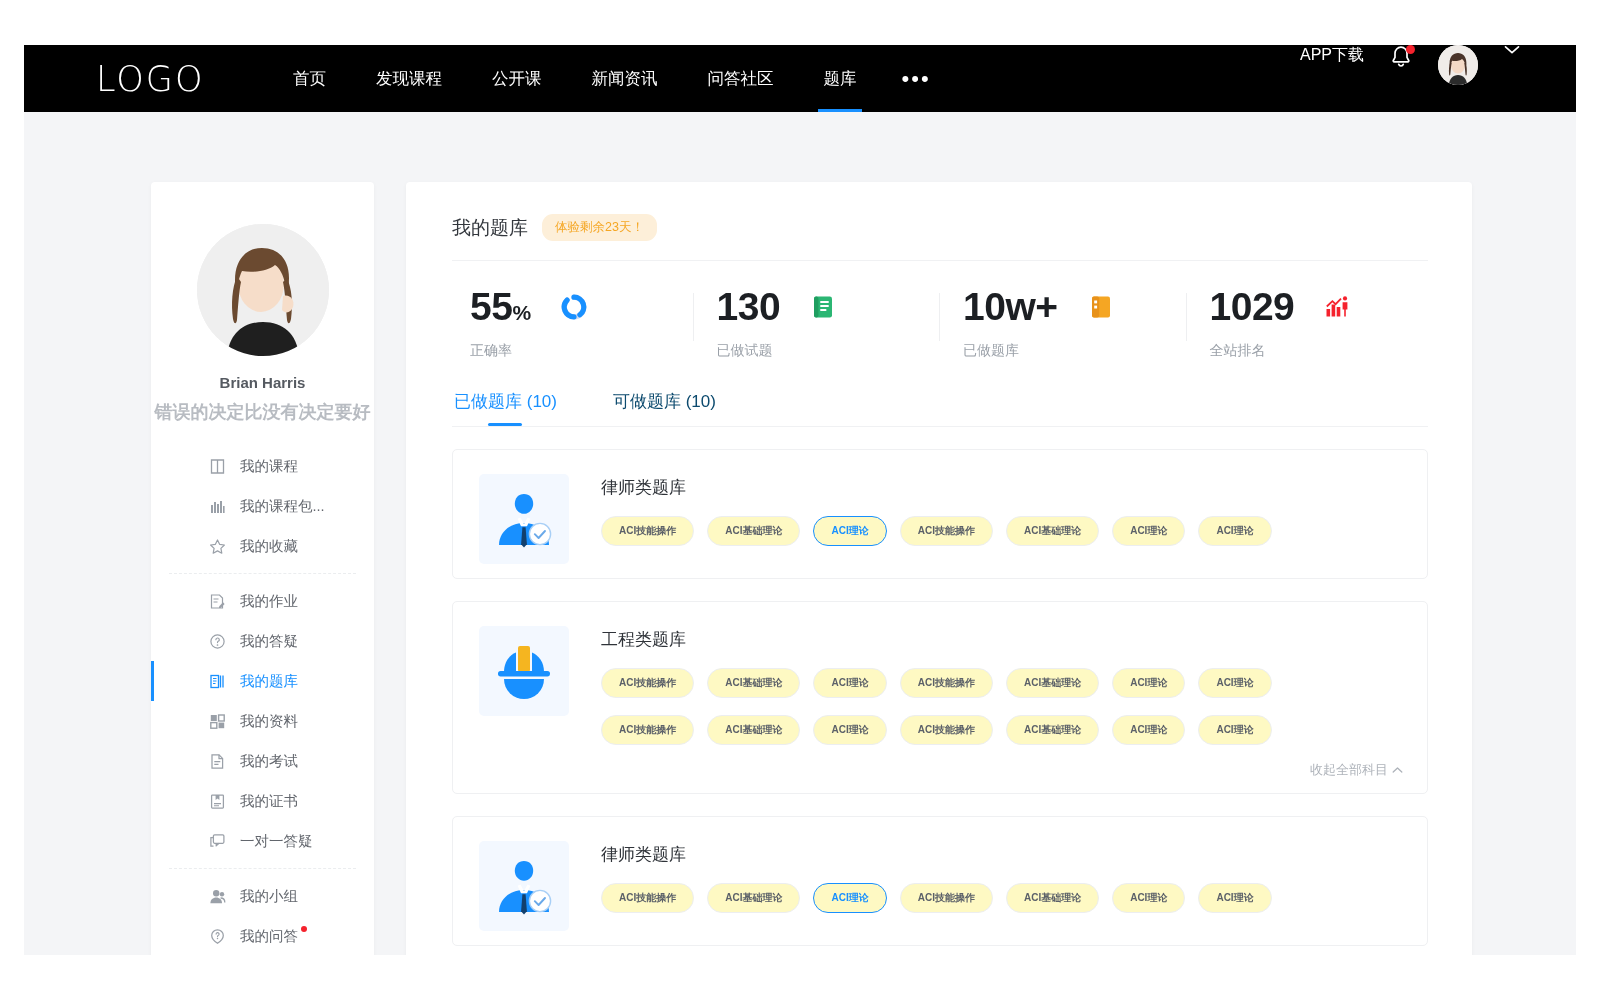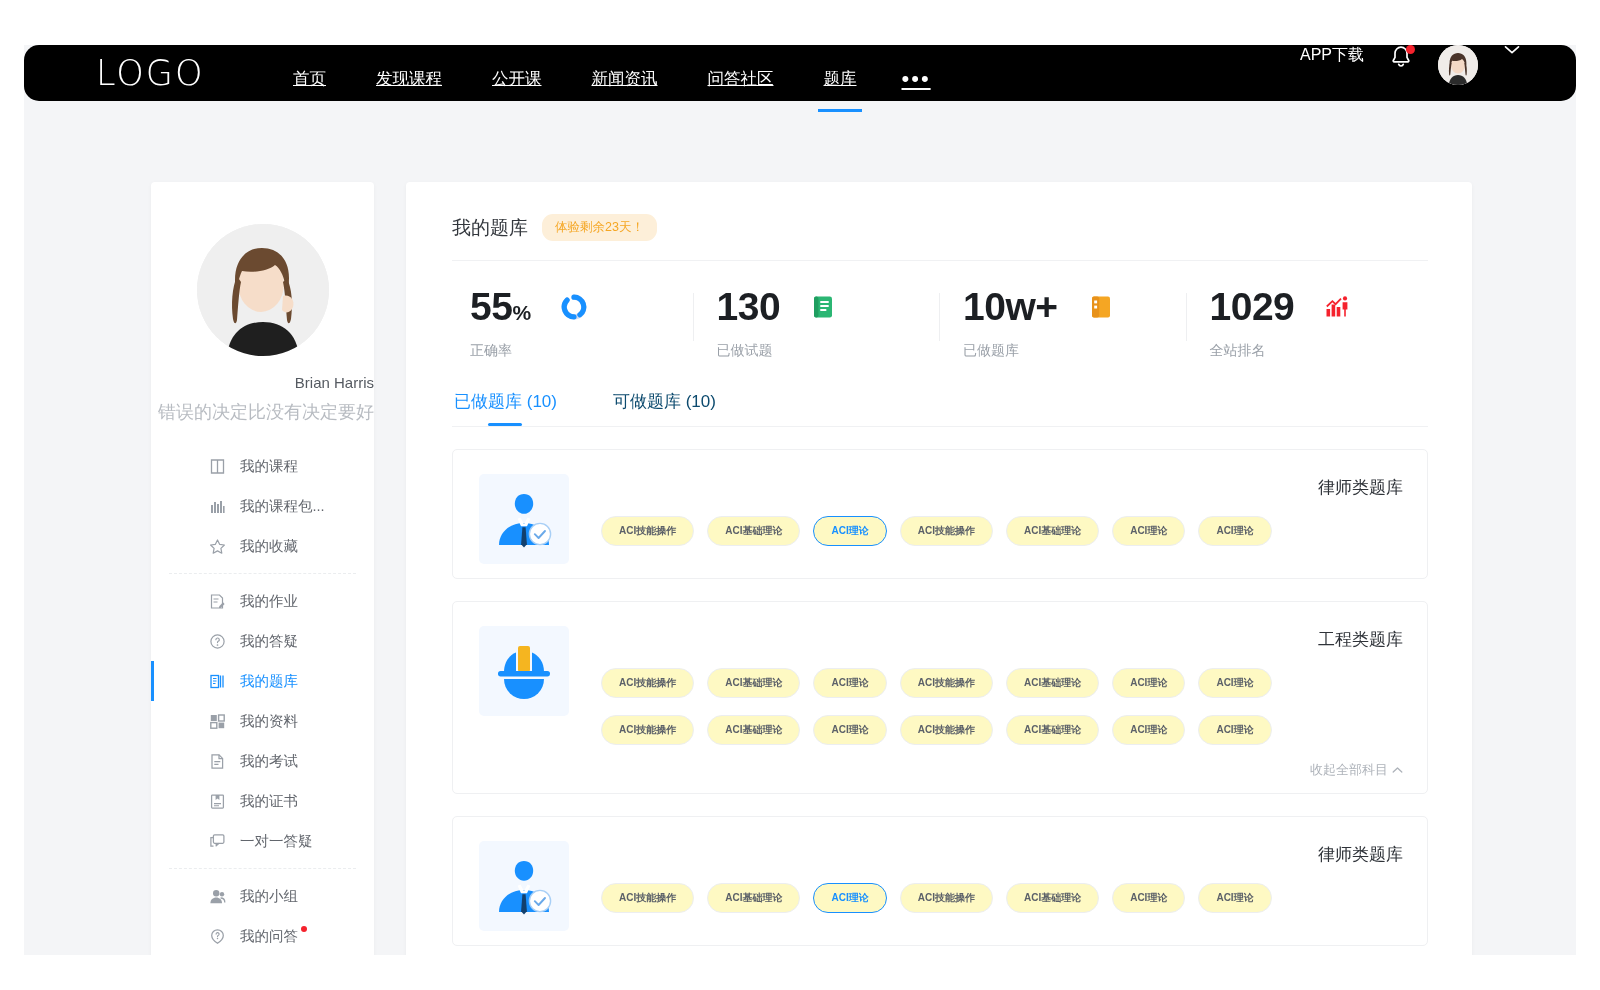--- a/index.html
+++ b/index.html
@@ -14,23 +14,23 @@
     position: absolute;
     left: 24px; top: 45px;
     width: 1552px; height: 910px;
     background: #f4f5f7;
     overflow: hidden;
   }
 
   
   .header {
     position: absolute; left: 0; top: 0;
-    width: 1552px; height: 56px;
+    width: 1552px; height: 67px;
     background: #000000;
-    display: flex; align-items: center; border-radius: 15px;
+    display: flex; align-items: center;
   }
   .logo {
     position: absolute; left: 72px; top: 50%;
     transform: translateY(-50%);
     color: #ffffff;
     font-size: 35px;
     letter-spacing: 2px;
     font-weight: 300;
     font-family: "DejaVu Sans", sans-serif;
   }
@@ -41,21 +41,20 @@
   }
   .nav-item {
     position: relative;
     color: #ffffff;
     font-size: 16.5px;
     padding: 0 25px;
     height: 67px;
     display: flex; align-items: center;
     cursor: pointer;
     white-space: nowrap;
-    text-decoration: underline;
   }
   .nav-item.dots { font-size: 22px; letter-spacing: 2px; padding: 0 20px; }
   .nav-item.active::after {
     content: "";
     position: absolute;
     left: 50%; transform: translateX(-50%);
     bottom: 0;
     width: 44px; height: 3px;
     background: #1890ff;
   }
@@ -89,21 +88,21 @@
 
   
   .sidebar {
     position: absolute; left: 127px; top: 70px;
     width: 223px; height: 790px;
     background: #ffffff;
     border-radius: 4px;
     box-shadow: 0 1px 4px rgba(0,0,0,0.04);
     overflow: hidden;
   }
-  .profile { padding-top: 42px; text-align: right; }
+  .profile { padding-top: 42px; text-align: center; font-weight: bold; }
   .profile-avatar {
     width: 132px; height: 132px; border-radius: 50%;
     background: #efefef;
     margin: 0 auto;
     overflow: hidden;
     position: relative;
   }
   .profile-name {
     margin-top: 18px;
     font-size: 15px; color: #555a61;
@@ -239,21 +238,21 @@
     gap: 32px;
     background: #fff;
   }
   .qcard-thumb {
     width: 90px; height: 90px;
     background: #f3f8ff;
     border-radius: 5px;
     flex-shrink: 0;
     display: flex; align-items: center; justify-content: center;
   }
-  .qcard-body { flex: 1; min-width: 0; text-align: right; }
+  .qcard-body { flex: 1; min-width: 0; }
   .qcard-title {
     font-size: 17px; color: #2f3339;
     margin-top: 2px;
   }
   .tag-row {
     display: flex; gap: 13px;
     margin-top: 17px;
     flex-wrap: nowrap;
   }
   .tag {

